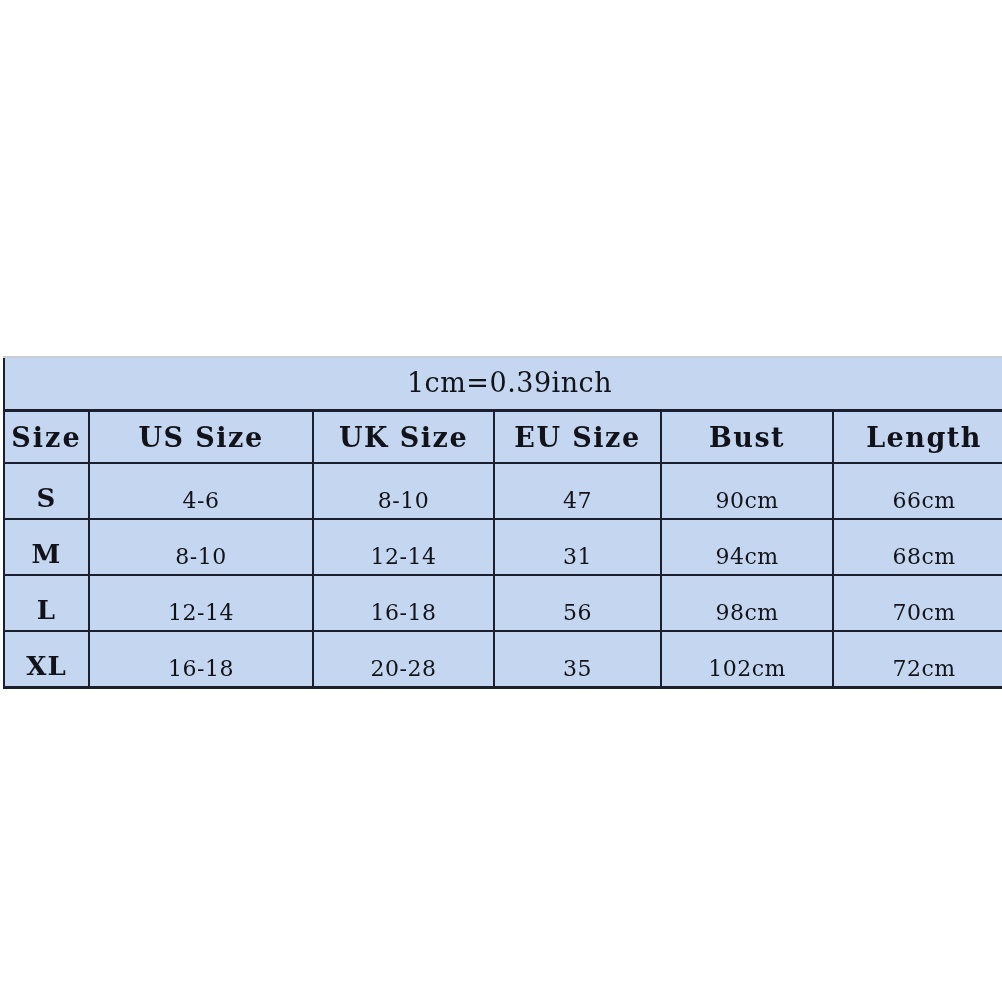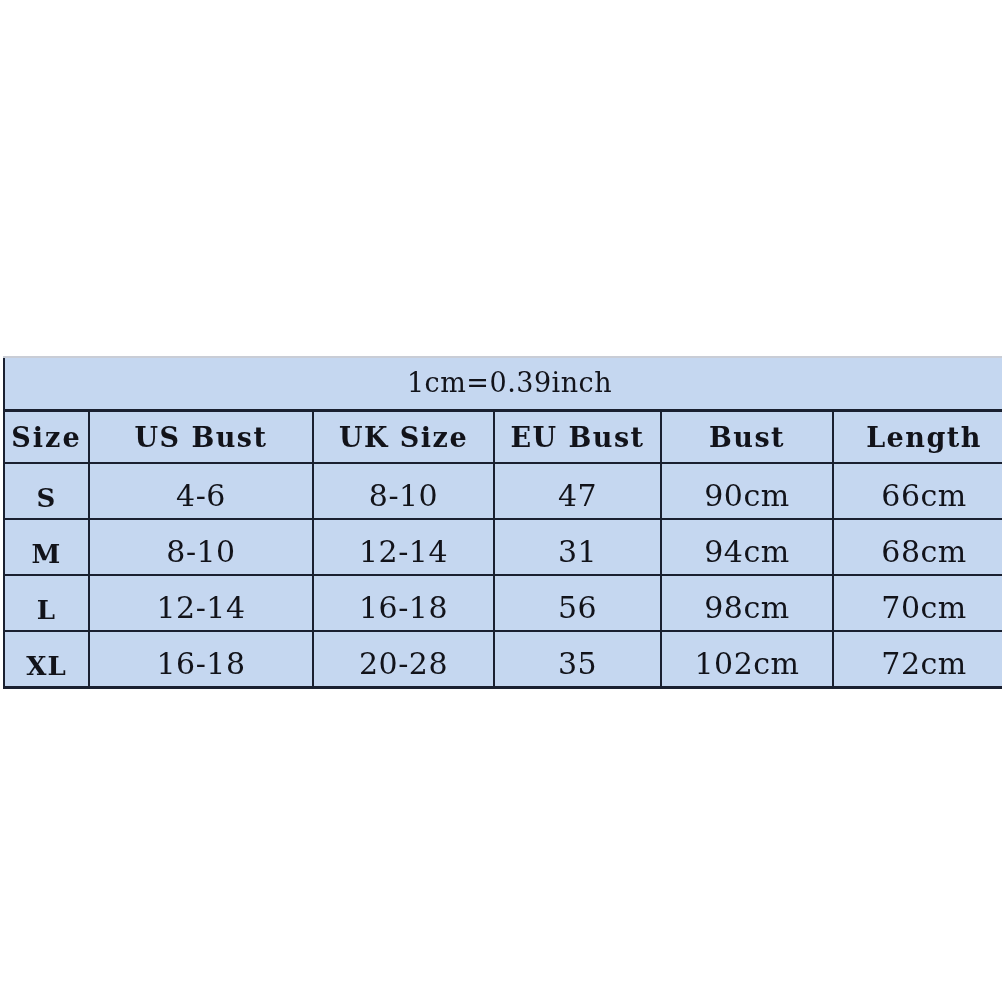--- a/index.html
+++ b/index.html
@@ -69,21 +69,21 @@
     border-top: 3px solid #1a2030;
   }
   tr.head-row td.c-size {
     letter-spacing: 2px;
     border-radius: 21px;
   }
 
   
   tr.data-row td {
     height: 49px;
-    font-size: 30px;
+    font-size: 22px;
     font-weight: 400;
     letter-spacing: 0.5px;
     vertical-align: bottom;
     padding-bottom: 5px;
   }
   tr.data-row td.c-size {
     font-weight: 700;
     font-size: 26px;
     letter-spacing: 1px;
   }
@@ -108,23 +108,23 @@
       <col class="w-eu">
       <col class="w-bust">
       <col class="w-length">
     </colgroup>
     <tbody>
       <tr class="title-row">
         <td colspan="6">1cm=0.39inch</td>
       </tr>
       <tr class="head-row">
         <td class="c-size">Size</td>
-        <td>US Bust</td>
+        <td>US Size</td>
         <td>UK Size</td>
-        <td>EU Bust</td>
+        <td>EU Size</td>
         <td>Bust</td>
         <td>Length</td>
       </tr>
 
       <tr class="data-row">
         <td class="c-size">S</td>
         <td>4-6</td>
         <td>8-10</td>
         <td>47</td>
         <td>90cm</td>

